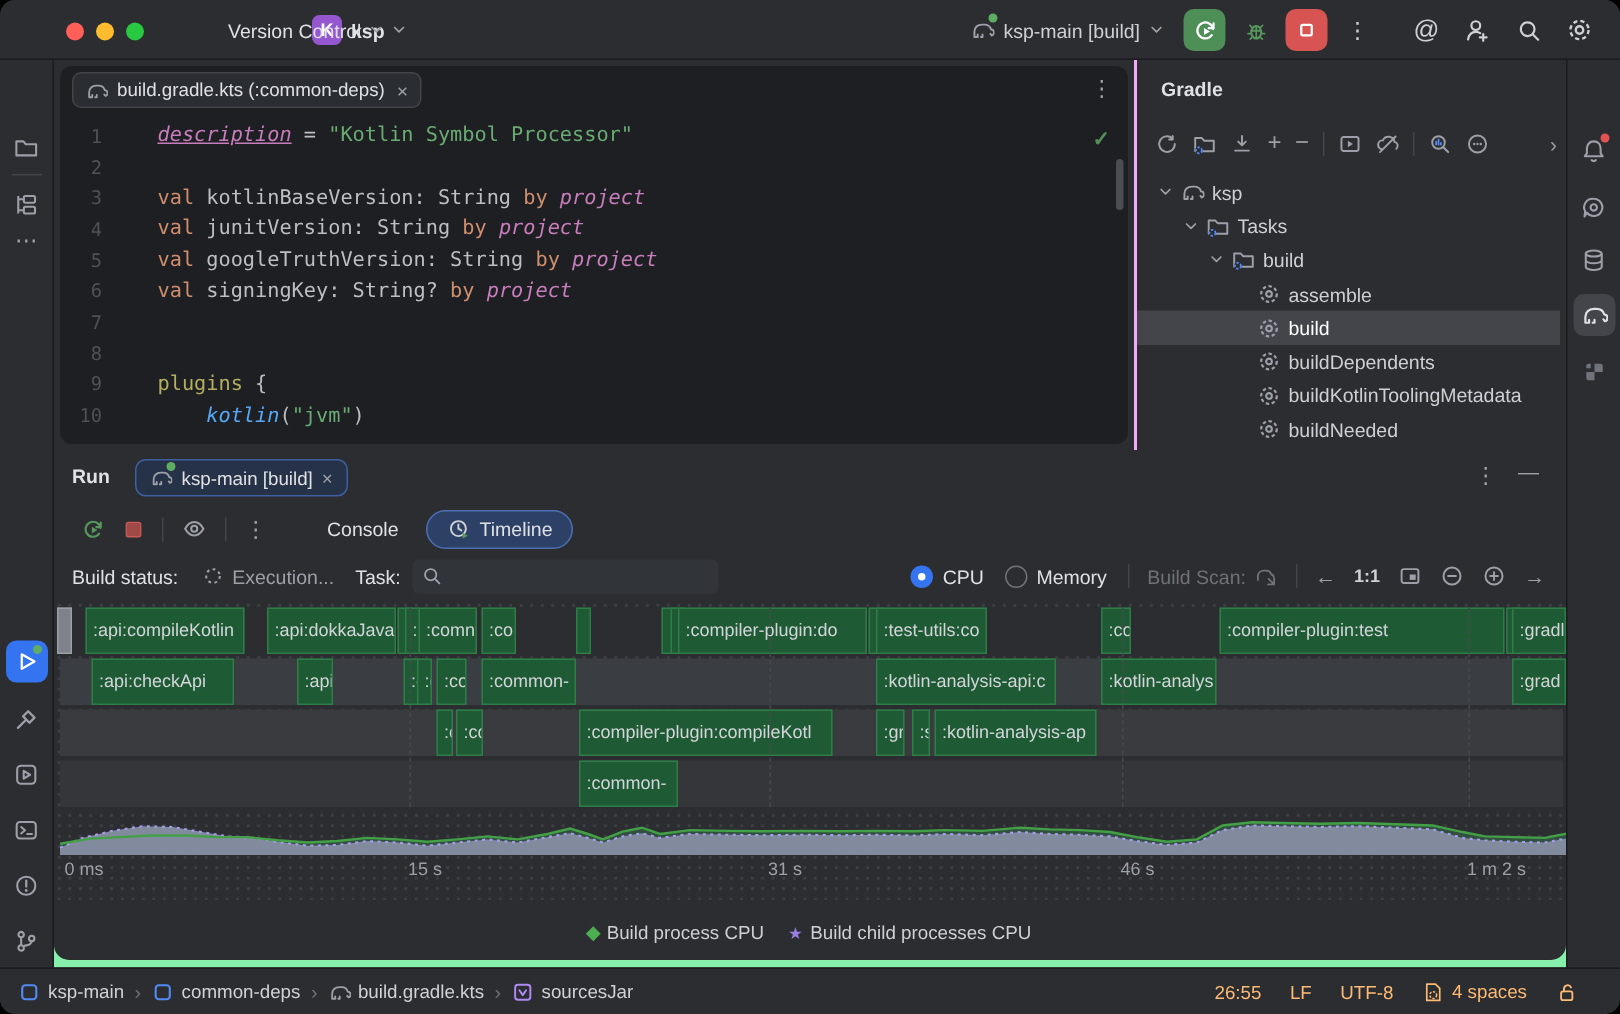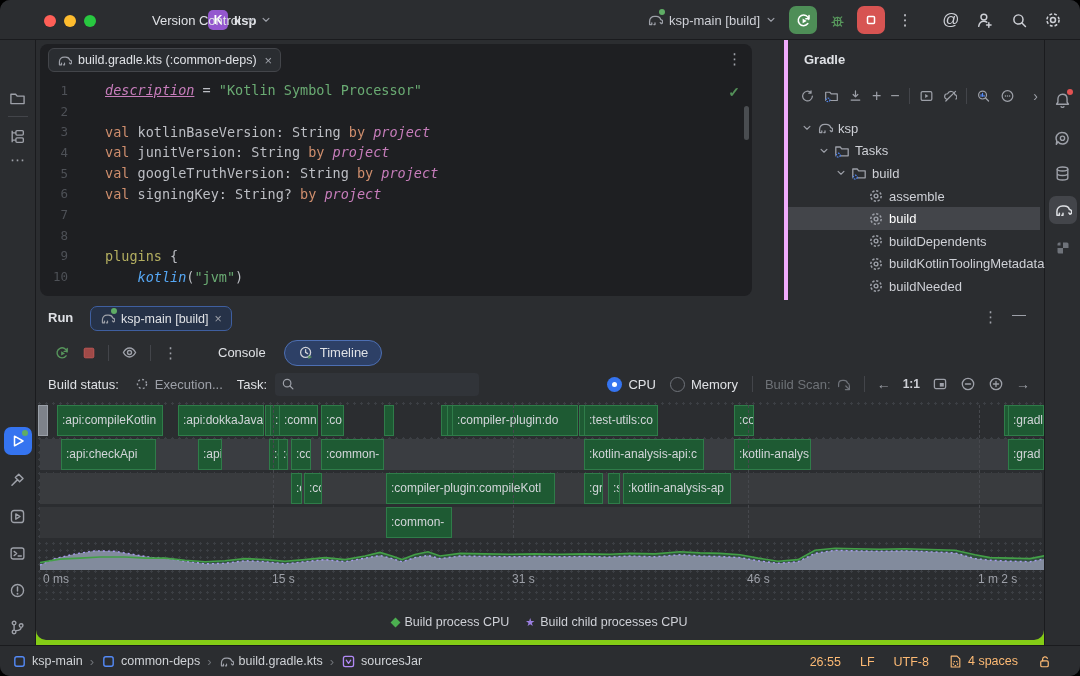--- a/index.html
+++ b/index.html
@@ -24,42 +24,42 @@
   
   .leftrail{position:absolute;top:40px;left:0;width:36px;bottom:31px;background:#2b2d30;border-right:1px solid #1a1b1e;}
   .rightrail{position:absolute;top:40px;right:0;width:36px;bottom:31px;background:#2b2d30;border-left:1px solid #1a1b1e;}
   .rail-ico{position:absolute;left:50%;transform:translateX(-50%);width:28px;height:28px;border-radius:7px;
     display:flex;align-items:center;justify-content:center;color:#9da0a8;}
   .rail-ico.active-blue{background:#3574f0;color:#fff;}
   .rail-ico.active-gray{background:#43454a;color:#dfe1e5;}
   .rail-div{position:absolute;left:8px;width:20px;border-top:1px solid #43454a;}
 
   
-  .center{position:absolute;top:40px;left:36px;right:36px;bottom:31px;background:#84cc16;}
+  .center{position:absolute;top:40px;left:36px;right:36px;bottom:31px;background:#86efac;}
   .topsection{position:absolute;top:0;left:0;right:0;height:260px;background:#2b2d30;}
 
   
   .editorcard{position:absolute;top:4px;left:4px;width:712px;height:252px;background:#1e1f22;border-radius:8px;overflow:hidden;}
   .tabbar{position:absolute;top:0;left:0;right:0;height:32px;}
   .edtab{position:absolute;left:8px;top:4px;height:24px;border:1px solid #43454a;background:#2a2d31;border-radius:6px;
     display:flex;align-items:center;gap:6px;padding:0 8px;color:#dfe1e5;font-size:12.5px;}
   .edtab .close{color:#9da0a8;font-size:13px;margin-left:2px;}
   .tab-kebab{position:absolute;right:10px;top:6px;color:#9da0a8;font-size:15px;letter-spacing:0;}
   .gutter-code{position:absolute;top:36px;left:0;right:0;bottom:0;font-family:"DejaVu Sans Mono",monospace;font-size:13.5px;}
   .cline{height:20.7px;display:flex;white-space:pre;align-items:center;}
   .lnum{width:28px;text-align:right;color:#4e5157;font-size:12.5px;flex:none;font-family:"DejaVu Sans Mono",monospace;}
   .ctext{padding-left:37px;}
   .tok-plain{color:#bcbec4;} .tok-kw{color:#cf8e6d;} .tok-str{color:#6aab73;}
   .tok-prop{color:#c77dbb;font-style:italic;text-decoration:underline;}
   .tok-ital{color:#c77dbb;font-style:italic;} .tok-fn{color:#b3ae60;} .tok-call{color:#56a8f5;font-style:italic;}
   .ed-check{position:absolute;right:12px;top:40px;color:#549159;font-size:14px;font-weight:bold;}
   .ed-scroll{position:absolute;right:3px;top:62px;width:5px;height:34px;border-radius:3px;background:#4a4d51;}
 
   
-  .gradlepanel{position:absolute;top:0;left:720px;right:0;height:260px;border-left:4px solid #f0abfc;color:#ced0d6;margin-left:28px;}
+  .gradlepanel{position:absolute;top:0;left:720px;right:0;height:260px;border-left:2px solid #f0abfc;color:#ced0d6;}
   .gp-title{position:absolute;left:16px;top:12px;font-size:13px;font-weight:bold;color:#dfe1e5;}
   .gp-toolbar{position:absolute;left:12px;right:6px;top:42px;height:28px;display:flex;align-items:center;gap:9px;color:#9da0a8;}
   .gp-sep{width:1px;height:16px;background:#43454a;}
   .gp-sp{flex:1;}
   .gp-tree{position:absolute;left:0;right:4px;top:77px;}
   .trow{height:22.6px;display:flex;align-items:center;font-size:13px;gap:5px;color:#ced0d6;}
   .trow.sel{background:#43454a;color:#fff;}
   .trow .chev{color:#9da0a8;flex:none;}
   .ticon{width:16px;height:16px;flex:none;color:#9da0a8;}
 
@@ -644,20 +644,21 @@
             <div class="tlbar" style="left: 234px; width: 8px;">:</div>
             <div class="tlbar" style="left: 243px; width: 39px;">:comn</div>
             <div class="tlbar" style="left: 285px; width: 23px;">:co</div>
             <div class="tlbar" style="left: 348px; width: 6px;"></div>
             <div class="tlbar" style="left: 405px; width: 5px;"></div>
             <div class="tlbar" style="left: 411px; width: 4px;"></div>
             <div class="tlbar" style="left: 416px; width: 126px;">:compiler-plugin:do</div>
             <div class="tlbar" style="left: 543px; width: 3px;"></div>
             <div class="tlbar" style="left: 548px; width: 74px;">:test-utils:co</div>
             <div class="tlbar" style="left: 698px; width: 20px;">:co</div>
+            <div class="tlbar" style="left: 777px; width: 190px;">:compiler-plugin:test</div>
             <div class="tlbar" style="left: 968px; width: 3px;"></div>
             <div class="tlbar" style="left: 972px; width: 36px;">:gradl</div>
           </div>
           <div class="tlrow" style="top: 139px;">
             <div class="tl-stripe" style="background: rgb(58, 61, 65);"></div>
             <div class="tlbar" style="left: 25px; width: 95px;">:api:checkApi</div>
             <div class="tlbar" style="left: 118px; width: 24px; margin-left: 44px;">:api</div>
             <div class="tlbar" style="left: 233px; width: 7px;">:c</div>
             <div class="tlbar" style="left: 242px; width: 8px;">:c</div>
             <div class="tlbar" style="left: 255px; width: 20px;">:co</div>

